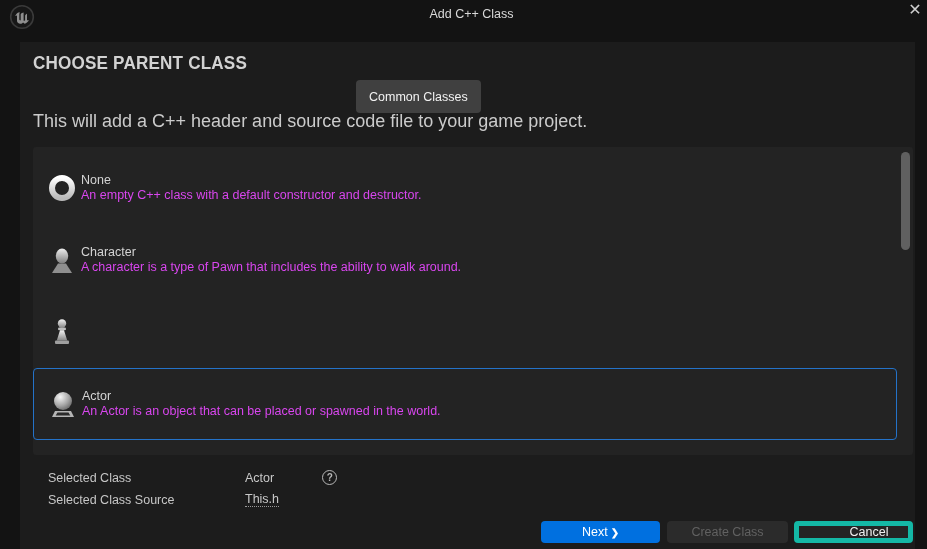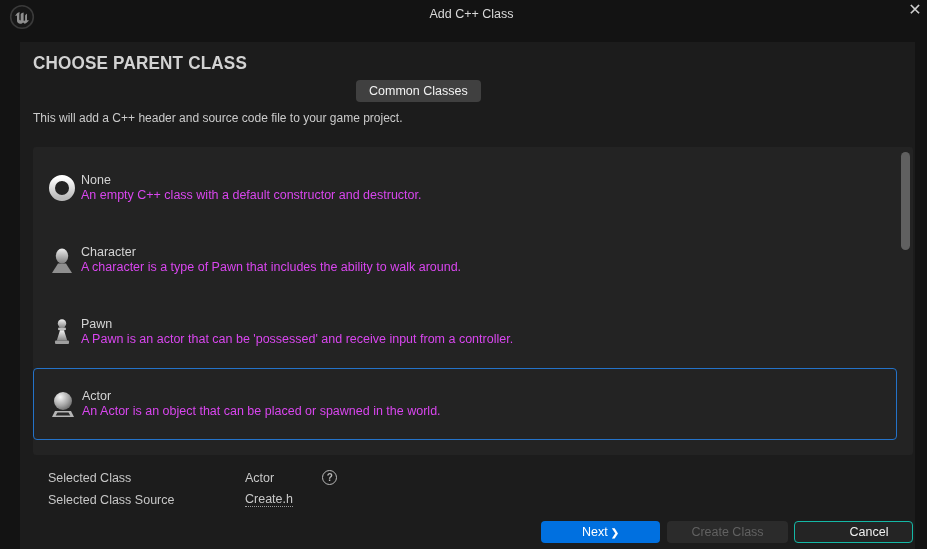--- a/index.html
+++ b/index.html
@@ -28,33 +28,33 @@
     position:absolute; left:20px; top:42px; width:895px; height:507px;
     background:#1c1c1c;
   }
   .heading {
     position:absolute; left:13px; top:10px;
     font-size:19px; font-weight:bold; color:#d2d2d2;
     letter-spacing:0.2px; transform:scaleX(0.9); transform-origin:left center;
     white-space:nowrap;
   }
   .tabgroup {
-    position:absolute; left:336px; top:38px; height:22px;
+    position:absolute; left:336px; top:38px; height:33px;
     background:#0e0e0e; border-radius:8px; display:flex; align-items:stretch;
   }
   .tab {
     display:flex; align-items:center; justify-content:center;
     font-size:12.5px; padding:0 20px; color:#b3b3b3; cursor:pointer;
     white-space:nowrap;
   }
   .tab.active {
     background:#404040; border-radius:4px; color:#f2f2f2; padding:0 13px;
   }
   .description {
-    position:absolute; left:13px; top:69px; font-size:12px; color:#cbcbcb;
+    position:absolute; left:13px; top:69px; font-size:18px; color:#cbcbcb;
   }
   
   .classlist {
     position:absolute; left:13px; top:105px; width:880px; height:308px;
     background:#232323; border-radius:3px; overflow:hidden;
   }
   .class-item {
     position:absolute; left:0; width:864px; height:72px;
     display:flex; align-items:center; cursor:pointer;
   }
@@ -85,21 +85,21 @@
   }
   
   .btn {
     position:absolute; top:479px; height:22px; border-radius:4px;
     display:flex; align-items:center; justify-content:center;
     font-size:12.5px; cursor:pointer;
   }
   .btn-primary { left:521px; width:119px; background:#0070e0; color:#ffffff; }
   .btn-primary .chev { font-size:10px; margin-left:3px; font-weight:bold; }
   .btn-disabled { left:647px; width:121px; background:#2b2b2b; color:#616161; cursor:default; }
-  .btn-default { left:774px; width:119px; background:#242424; border:1px solid #14b8a6; color:#f0f0f0;padding-left:31px; }
+  .btn-default { left:774px; width:119px; background:#242424; border:5px solid #14b8a6; color:#f0f0f0;padding-left:31px; }
 </style>
 </head>
 <body>
 
 <div class="titlebar">
   <div class="logo">
     <svg width="26" height="26" viewBox="0 0 26 26">
       <circle cx="13" cy="13" r="11.3" fill="#171717" stroke="#3a3a3a" stroke-width="1.6"></circle>
       <path d="M9.2 8.5 c-1.6 1.1 -2.6 2.5 -3.0 3.6 c0.6-0.3 1.2-0.5 1.8-0.5 v5.2 c0 1.6 1.3 2.9 3.4 2.9 c1.1 0 2.1-0.6 2.7-1.3 l1.5 1.3 c1.9-0.6 3.6-2.2 4.3-3.8 c-0.5 0.3-1.3 0.5-1.9 0.4 v-6.6 c-0.8 0.2-1.6 0.9-1.9 1.8 v4.7 c-0.4 0.4-1 0.6-1.5 0.5 v-8.2 c-1.1 0.1-2.3 0.8-2.9 1.7 v6.3 c-0.5 0-1.2-0.3-1.4-0.9 v-5.5 c0-0.6 0.3-1.2 0.8-1.6 z" fill="#8f8f8f"></path>
     </svg>
@@ -165,24 +165,20 @@
             <stop offset="0" stop-color="#f2f2f2"></stop>
                 <stop offset="1" stop-color="#868686"></stop>
           </linearGradient>
             </defs>
           <circle cx="12" cy="5.5" r="4.2" fill="url(#gr-pawn)"></circle>
           <rect x="8" y="9.6" width="8" height="2.6" rx="1.3" fill="#bdbdbd"></rect>
           <path d="M10 12.2 L14 12.2 L17.2 22.5 L6.8 22.5 Z" fill="url(#gr-pawn)"></path>
           <rect x="5" y="22.5" width="14" height="3.4" rx="1" fill="#9f9f9f"></rect>
         </svg>
       </div>
-      <div class="item-text">
-        <div class="item-title">Pawn</div>
-        <div class="item-desc">A Pawn is an actor that can be 'possessed' and receive input from a controller.</div>
-      </div>
     </div>
 
     <div class="class-item selected" style="top:221px;">
       <div class="item-icon">
         <svg width="30" height="30" viewBox="0 0 30 30">
           <defs>
               <radialGradient id="gr-sphere" cx="0.35" cy="0.28" r="0.85">
             <stop offset="0" stop-color="#f5f5f5"></stop>
                 <stop offset="0.55" stop-color="#a8a8a8"></stop>
                 <stop offset="1" stop-color="#5a5a5a"></stop>
@@ -202,21 +198,21 @@
     <div class="scroll-thumb"></div>
   </div>
 
   <div class="detail-row" style="top:428px;">
     <span class="detail-label">Selected Class</span>
     <span class="detail-value">Actor</span>
     <span class="qicon">?</span>
   </div>
   <div class="detail-row" style="top:450px;">
     <span class="detail-label">Selected Class Source</span>
-    <span class="link-value">Create.h</span>
+    <span class="link-value">This.h</span>
   </div>
 
   <div class="btn btn-primary">
     <span>Next</span>
     <span class="chev">❯</span>
   </div>
   <div class="btn btn-disabled">
     <span>Create Class</span>
   </div>
   <div class="btn btn-default">

